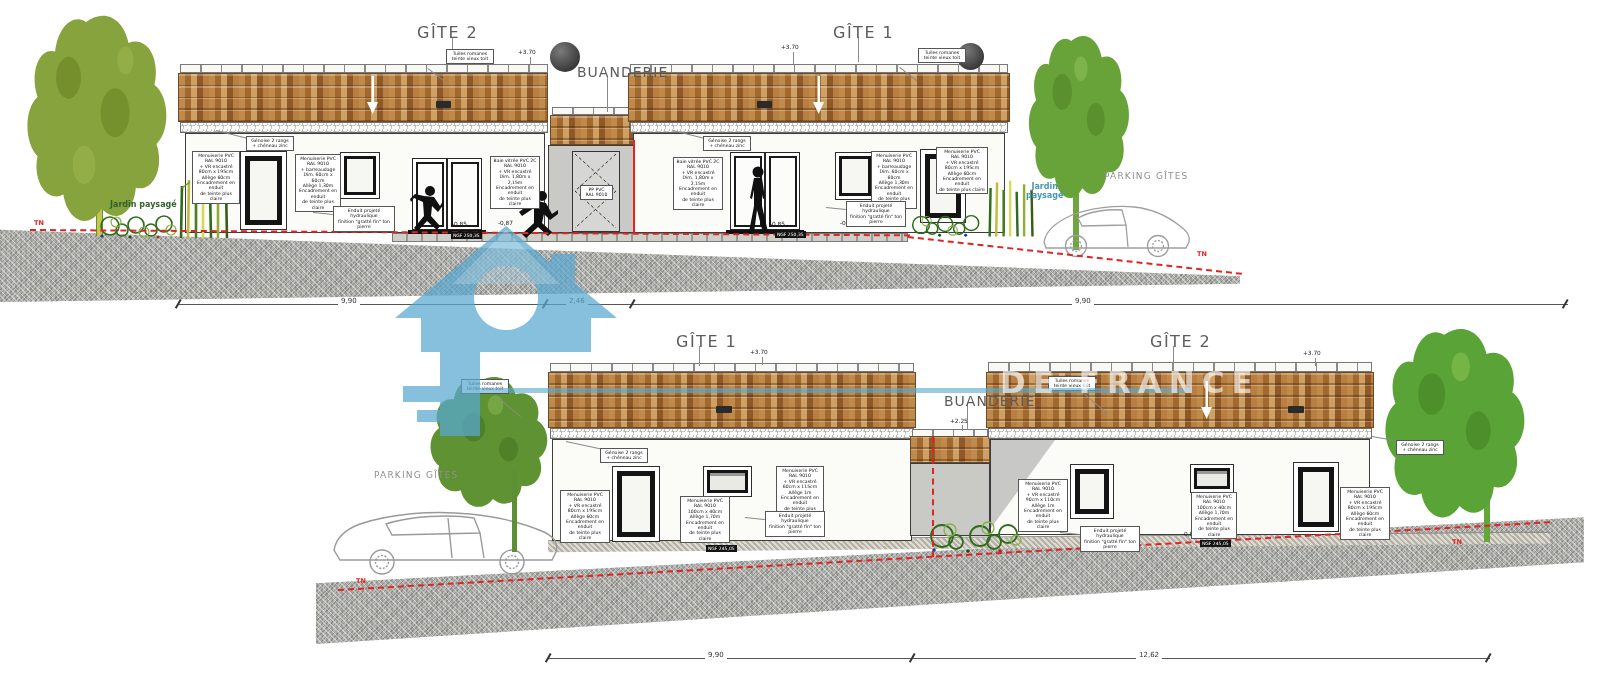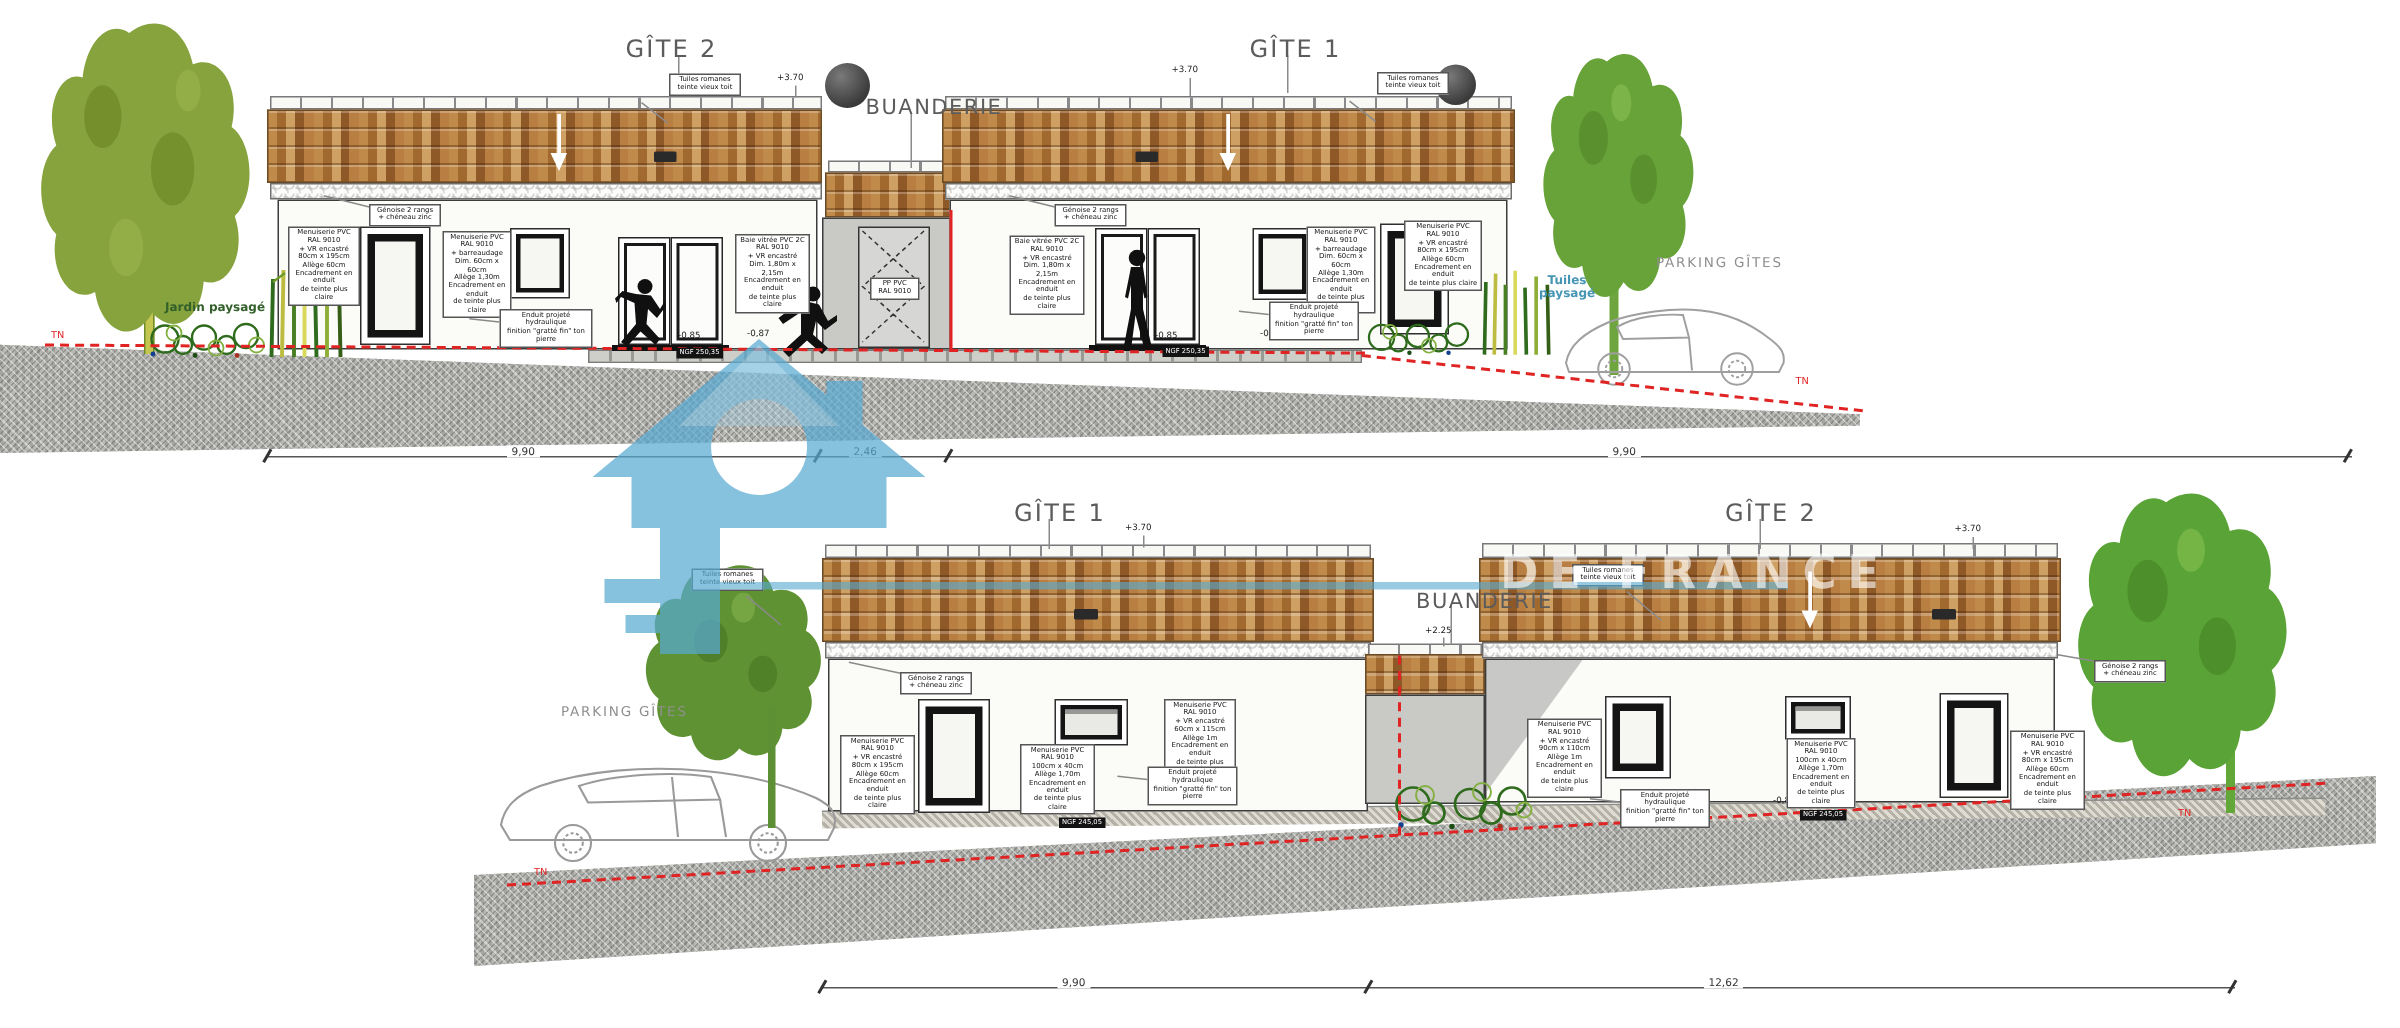--- a/index.html
+++ b/index.html
@@ -40,21 +40,21 @@
   .gray-lbl{position:absolute;font-size:9px;color:#8f8f8f;letter-spacing:1.2px;z-index:25;white-space:nowrap}
   .jardin{position:absolute;font-size:8px;font-weight:bold;z-index:25;white-space:pre-line;text-align:center}
   .dimline{position:absolute;border-top:1px solid #555;z-index:24}
   .tick{position:absolute;width:10px;height:1.5px;background:#333;transform:rotate(-60deg);z-index:25}
   .dimlbl{position:absolute;font-size:7px;color:#333;background:#fff;padding:0 3px;z-index:26;white-space:nowrap}
   .vlead{position:absolute;width:1px;background:#8a8a8a;z-index:24}
   .hlead{position:absolute;height:1px;background:#8a8a8a;z-index:24;transform-origin:left top}
   .reddash{position:absolute;border-top:2.2px dashed #e02424;z-index:22;transform-origin:left top}
   .redvline{position:absolute;background:#e02424;z-index:21}
   .redvdash{position:absolute;border-left:2px dashed #e02424;z-index:22}
-  .tn{position:absolute;color:#e02424;font-size:6.5px;font-weight:normal;z-index:23}
+  .tn{position:absolute;color:#e02424;font-size:6.5px;font-weight:bold;z-index:23}
   .smudge{position:absolute;background:#2a2a2a;z-index:15;border-radius:1px}
   .ball{position:absolute;border-radius:50%;background:radial-gradient(circle at 35% 30%,#7a7a7a,#3a3a3a 72%);z-index:20}
   
   .terrain{position:absolute;z-index:4;background-color:#b7b7b3;
       background-image:repeating-linear-gradient(45deg, rgba(255,255,255,.4) 0 1px, rgba(0,0,0,0) 1px 4px),
                        repeating-linear-gradient(-45deg, rgba(88,88,86,.38) 0 1px, rgba(0,0,0,0) 1px 3px),
                        repeating-linear-gradient(90deg, rgba(120,120,118,.3) 0 2px, rgba(0,0,0,0) 2px 5px)}
   .gravel{position:absolute;z-index:6;background:repeating-linear-gradient(45deg,#dedbd2 0 2px,#b5b1a6 2px 4px);border-top:1px solid #8c8c88}
   
   .wm-line{position:absolute;height:4.5px;background:rgba(88,169,209,.62);z-index:58}
@@ -234,21 +234,21 @@
     <div class="lvl" style="left:840px;top:220px">-0,87</div>
 
     <div class="ttl" style="left:417px;top:23px">GÎTE 2</div>
     <div class="vlead" style="left:452px;top:37px;height:25px"></div>
     <div class="ttl" style="left:833px;top:23px">GÎTE 1</div>
     <div class="vlead" style="left:858px;top:37px;height:25px"></div>
     <div class="sub" style="left:577px;top:64px">BUANDERIE</div>
     <div class="vlead" style="left:607px;top:76px;height:36px"></div>
 
     <div class="jardin" style="left:110px;top:200px;color:#34612b">Jardin paysagé</div>
-    <div class="jardin" style="left:1026px;top:182px;color:#4796b4">Tuiles
+    <div class="jardin" style="left:1026px;top:182px;color:#4796b4">Jardin
 paysagé</div>
     <svg class="abs" style="left:176px;top:178px;z-index:20" width="58" height="60" viewBox="0 0 58 60">
       <g stroke-width="2.6">
         <line x1="6" y1="8" x2="5" y2="60" stroke="#2f6b1d"></line>
           <line x1="13" y1="2" x2="12" y2="60" stroke="#bcbc40"></line>
         <line x1="20" y1="10" x2="20" y2="60" stroke="#477f22"></line>
           <line x1="27" y1="0" x2="27" y2="60" stroke="#d8d85a"></line>
         <line x1="34" y1="12" x2="35" y2="60" stroke="#2f6b1d"></line>
           <line x1="42" y1="4" x2="42" y2="60" stroke="#8fae35"></line>
         <line x1="50" y1="10" x2="51" y2="60" stroke="#355e17"></line>

